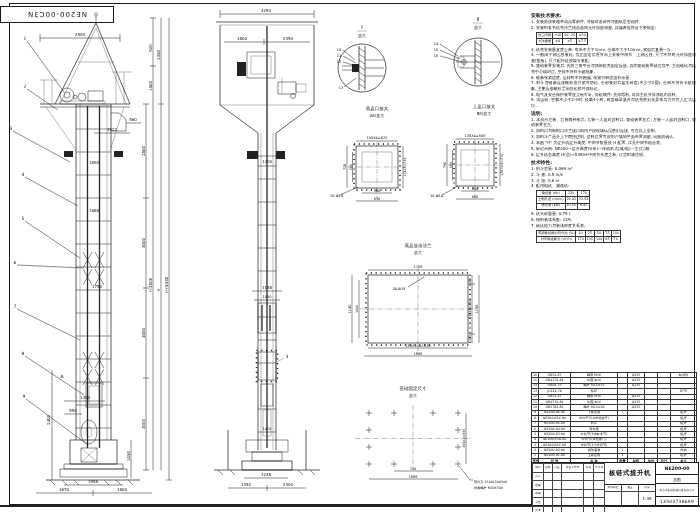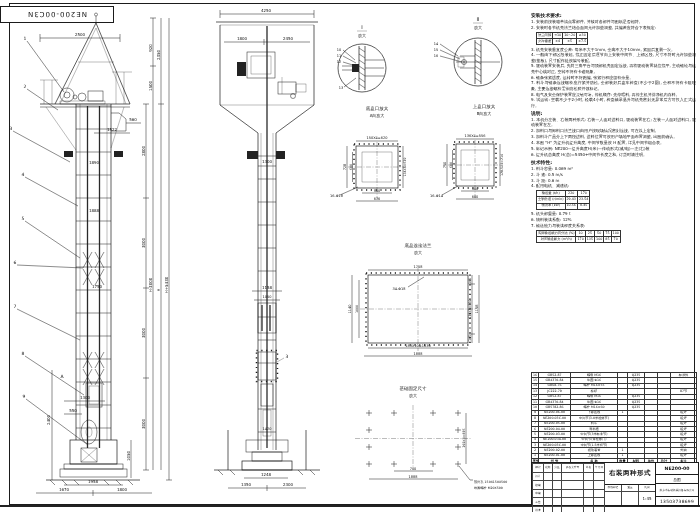--- a/index.html
+++ b/index.html
@@ -857,21 +857,21 @@
             <td></td>
             <td></td>
             <td></td>
             <td></td>
             <td></td>
           </tr>
         </tbody>
     </table>
   </div>
   <div class="tb-mid">
-    <div class="tb-title">右装两种形式</div>
+    <div class="tb-title">板链式提升机</div>
     <div class="tb-strip">
       <div class="col">
           <div class="lab">阶段标记</div>
           <div class="val"></div>
         </div>
       <div class="col">
           <div class="lab">重量</div>
           <div class="val"></div>
         </div>
       <div class="col">

